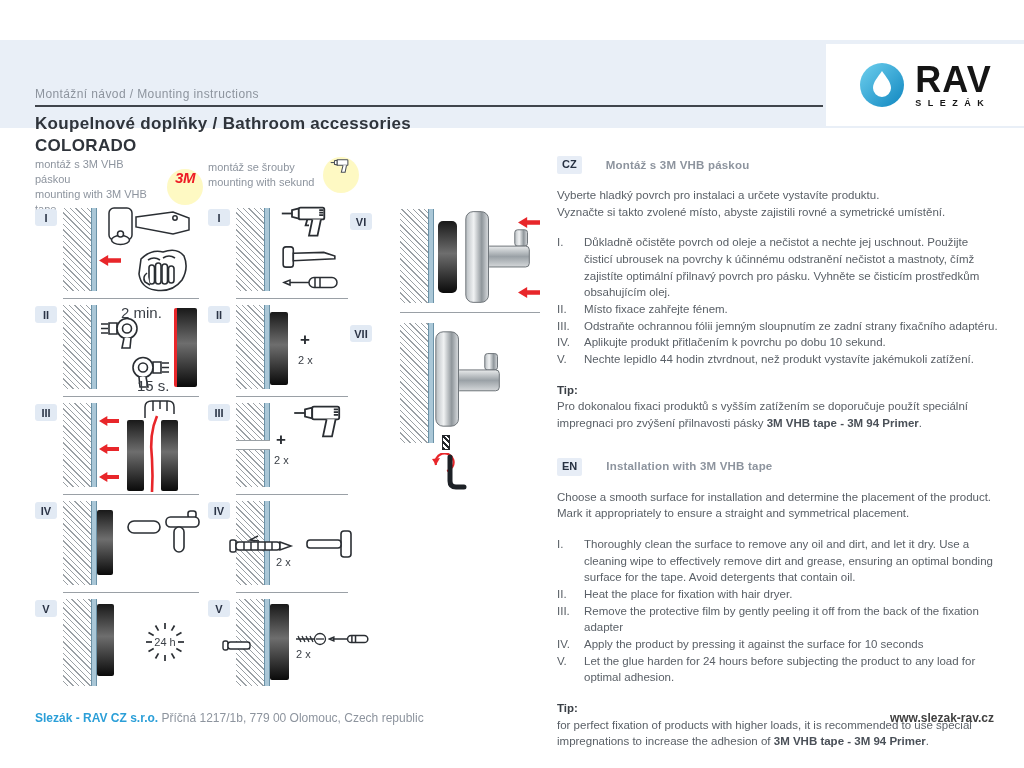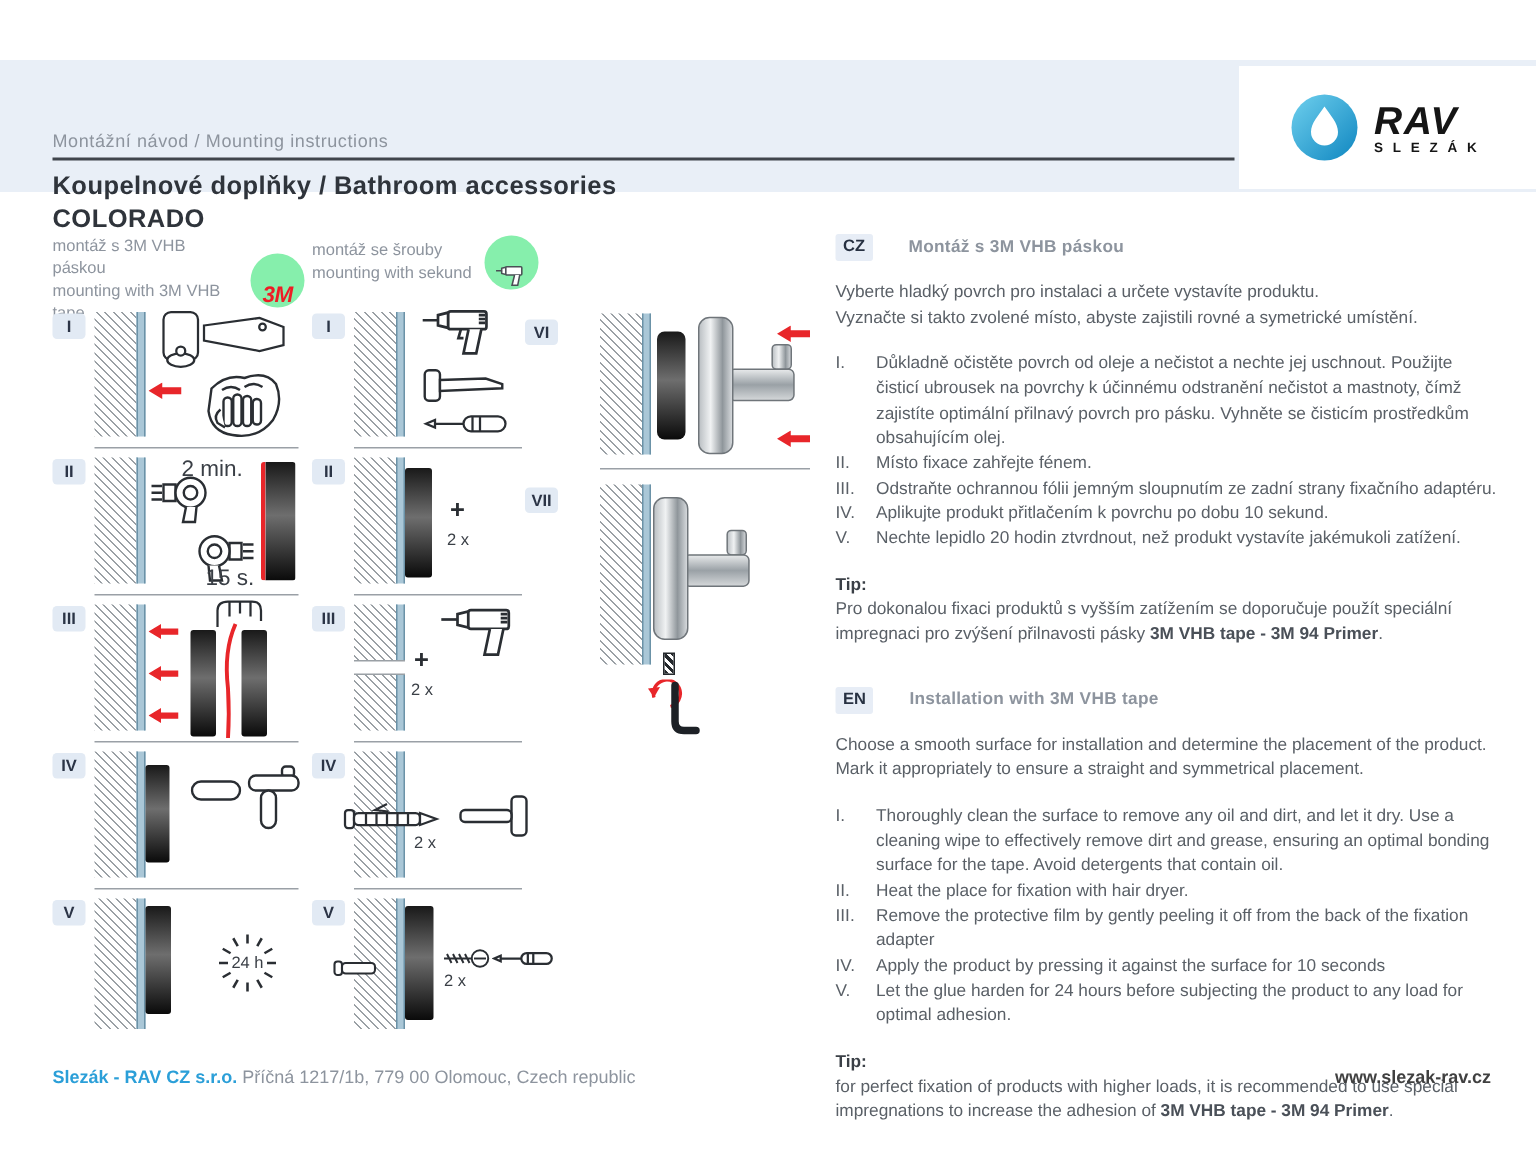--- a/index.html
+++ b/index.html
@@ -8,27 +8,27 @@
   .page { position:absolute; inset:0; background:#fff; }
 
   
   .band { position:absolute; left:0; top:40px; width:1024px; height:88px; background:#e9eff7; }
   .head-inner { position:absolute; left:35px; top:47px; width:790px; }
   .eyebrow { font-size:12px; color:#8d949e; letter-spacing:.4px; }
   .head-rule { border-bottom:2px solid #40454c; margin-top:4px; width:788px; }
   .title { font-size:17px; font-weight:700; color:#2f343b; letter-spacing:.3px; margin-top:6px; line-height:1.3; }
   .logo-box { position:absolute; right:0; top:44px; width:198px; height:82px; background:#fff; display:flex; align-items:center; justify-content:center; gap:9px; }
   .logo-text { line-height:1; }
-  .logo-rav { font-size:26px; font-weight:800; color:#151515; letter-spacing:1px;font-style:italic; }
+  .logo-rav { font-size:36px; font-weight:800; color:#151515; letter-spacing:1px; }
   .logo-sub { font-size:9px; font-weight:700; color:#151515; letter-spacing:6.5px; margin-top:1px; }
 
   
   .col-head { position:absolute; top:157px; display:flex; align-items:center; gap:9px; }
   .col-head .txt { font-size:11px; color:#8d949e; line-height:1.35; }
-  .circle-badge { width:36px; height:36px; border-radius:50%; background:#86efac; display:flex; align-items:flex-end; justify-content:center; flex:0 0 36px; }
+  .circle-badge { width:36px; height:36px; border-radius:50%; background:#fef9c3; display:flex; align-items:flex-start; justify-content:center; flex:0 0 36px; }
   .badge-3m { color:#ee1c25; font-weight:900; font-size:15px; font-style:italic; letter-spacing:-.5px; }
 
   
   .step { position:absolute; }
   .colA { left:35px; width:164px; }
   .colB { left:208px; width:140px; }
   .colC { left:350px; width:190px; }
   .r1 { top:205px; height:94px; } .r2 { top:302px; height:95px; } .r3 { top:400px; height:95px; }
   .r4 { top:498px; height:95px; } .r5 { top:596px; height:98px; }
   .rVI { top:205px; height:108px; } .rVII { top:317px; height:175px; }
@@ -512,21 +512,21 @@
         <li>
             <span class="n">III.</span>
             <span class="t">Odstraňte ochrannou fólii jemným sloupnutím ze zadní strany fixačního adaptéru.</span>
           </li>
         <li>
             <span class="n">IV.</span>
             <span class="t">Aplikujte produkt přitlačením k povrchu po dobu 10 sekund.</span>
           </li>
         <li>
             <span class="n">V.</span>
-            <span class="t">Nechte lepidlo 20 hodin ztvrdnout, než produkt vystavíte jakémukoli zatížení.</span>
+            <span class="t">Nechte lepidlo 44 hodin ztvrdnout, než produkt vystavíte jakémukoli zatížení.</span>
           </li>
       </ol>
       <div class="tip">
         <div class="tl">Tip:</div>
         <div><span>Pro dokonalou fixaci produktů s vyšším zatížením se doporučuje použít speciální impregnaci pro zvýšení přilnavosti pásky </span><span class="b">3M VHB tape - 3M 94 Primer</span><span>.</span></div>
       </div>
     </div>
 
     <div class="sec-en">
       <div class="lang-row">

